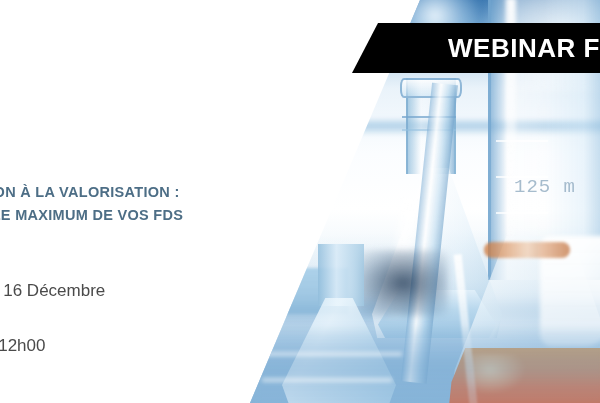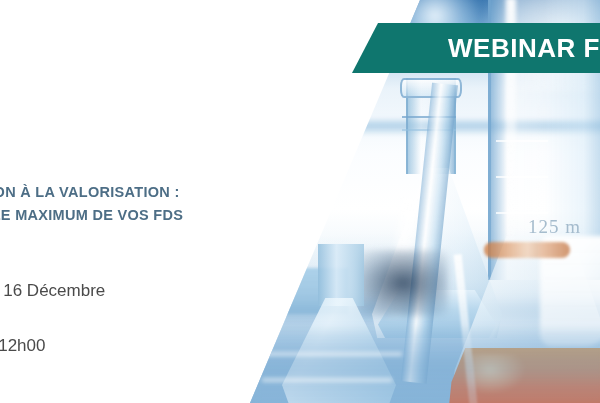--- a/index.html
+++ b/index.html
@@ -149,28 +149,27 @@
   }
   .flask-2 .streak {
     position: absolute;
     left: 18px; top: 8px;
     width: 10px; height: 250px;
     background: linear-gradient(180deg, rgba(255,255,255,0.95), rgba(255,255,255,0.1));
     filter: blur(2px);
   }
   .ml-label {
     position: absolute;
-    left: 528px; top: 176px;
-    font-family: Liberation Serif, serif;
+    left: 514px; top: 176px;
+    font-family: Liberation Mono, monospace;
     font-size: 19px;
     letter-spacing: 1px;
     color: rgba(150,176,196,0.85);
     filter: blur(0.4px);
     white-space: nowrap;
-    margin-top: 40px;
   }
 
   
   .rod {
     position: absolute;
     left: 432px; top: 84px;
     width: 26px; height: 300px;
     background: linear-gradient(90deg, rgba(120,170,210,0.55) 0%, rgba(255,255,255,0.85) 35%, rgba(186,217,238,0.55) 70%, rgba(112,162,202,0.6) 100%);
     transform: rotate(6deg);
     transform-origin: top center;
@@ -274,21 +273,21 @@
     filter: blur(2px);
   }
 
   
   .banner {
     position: absolute;
     left: 352px;
     top: 23px;
     width: 248px;
     height: 50px;
-    background: #0f766e;
+    background: #000000;
     clip-path: polygon(26px 0, 248px 0, 248px 50px, 0 50px);
     display: flex;
     align-items: center;
     overflow: hidden;
   }
   .banner-text {
     margin-left: 96px;
     color: #ffffff;
     font-size: 26px;
     font-weight: bold;

